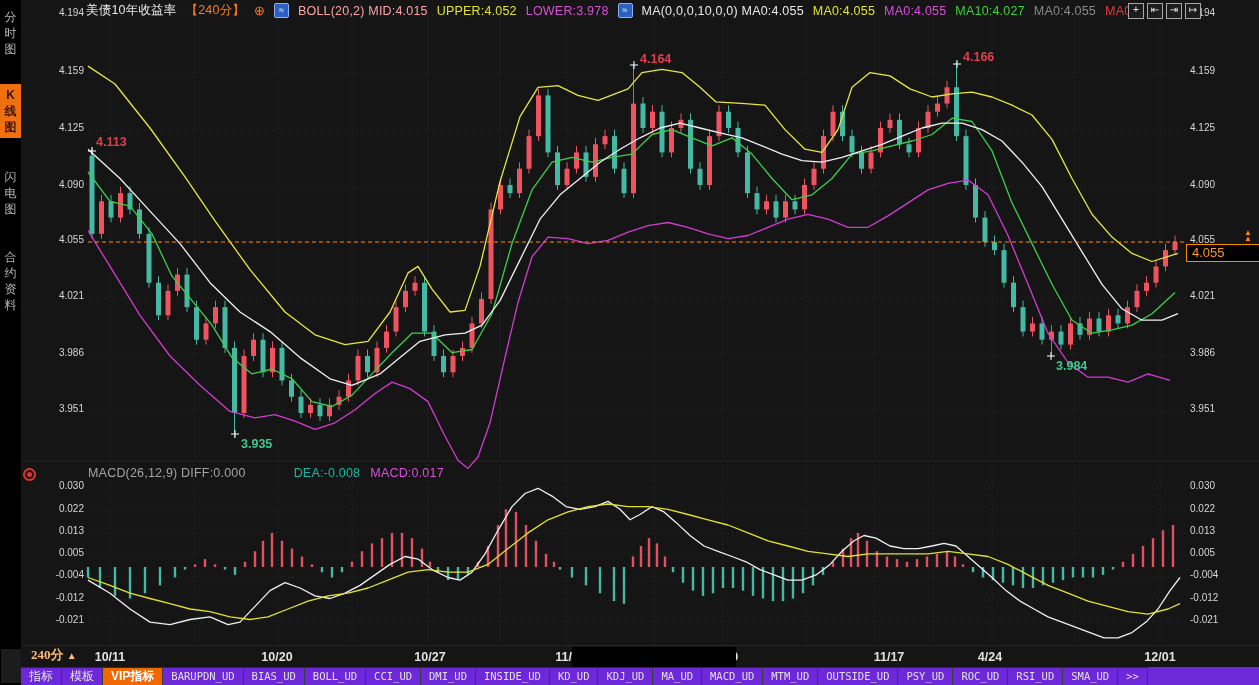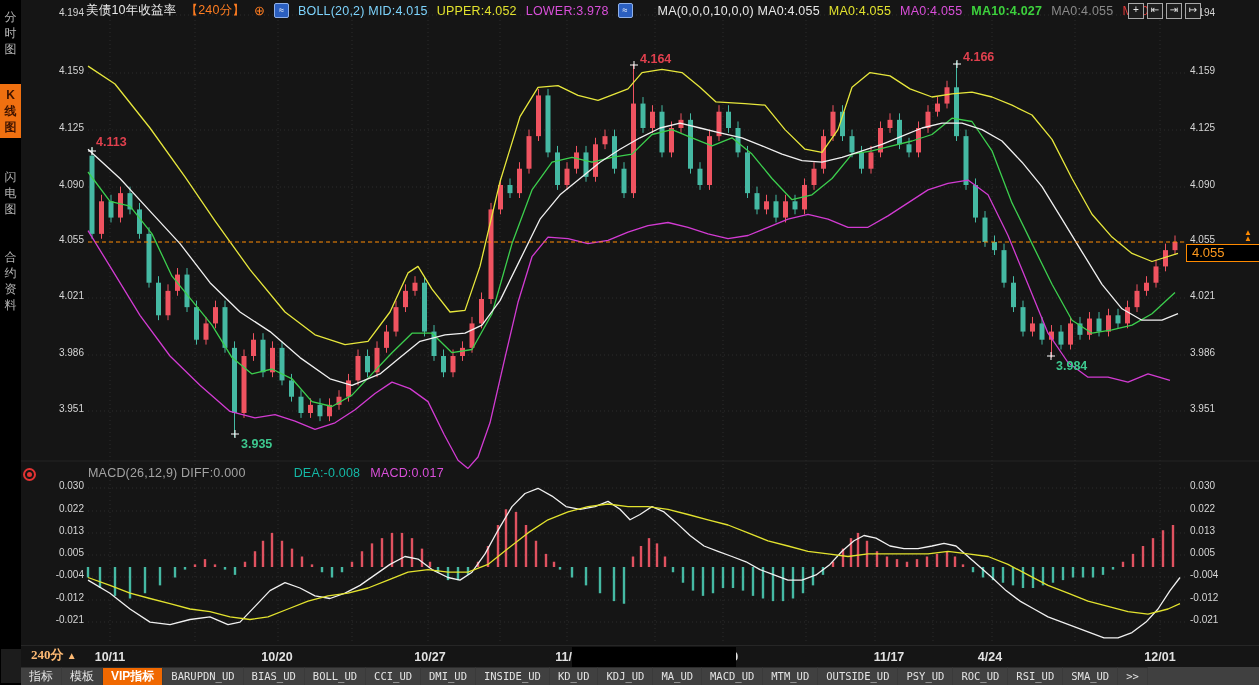--- a/index.html
+++ b/index.html
@@ -34,21 +34,21 @@
   .price-marker{position:absolute;left:1244px;top:230px;color:#ff8a00;font-size:8px;line-height:6px;
        text-align:center;white-space:pre;z-index:5;}
   .xaxis{position:absolute;left:21px;top:645px;width:1238px;height:22px;border-top:1px solid #262626;}
   .interval{position:absolute;left:10px;top:0;color:#fdba74;font-size:13px;font-weight:bold;cursor:pointer;font-family:Liberation Serif, serif;}
   .interval .tri{font-size:10px;}
   .date{position:absolute;top:4px;transform:translateX(-50%);color:#e2e2e2;font-size:12.5px;font-weight:bold;}
   .patch{position:absolute;left:551px;top:1px;width:164px;height:20px;background:#000;z-index:2;}
   .watermark{position:absolute;left:1126px;top:627px;font-size:34px;color:rgba(210,210,216,.85);
        letter-spacing:2px;z-index:6;}
   .corner-box{position:absolute;left:1px;top:649px;width:20px;height:34px;background:#1c1c1c;}
-  .tabbar{position:absolute;left:21px;top:667px;width:1238px;height:18px;background:#404040;
+  .tabbar{position:absolute;left:21px;top:667px;width:1238px;height:18px;background:#6d28d9;
        display:flex;font-family:"DejaVu Sans Mono",monospace;font-size:10.5px;color:#e2e2e2;}
   .btab{padding:2px 8px;border-right:1px solid #3a3a3a;border-top:1px solid #2c2c2c;line-height:13px;
        white-space:nowrap;cursor:pointer;}
   .btab.cn{font-family:"Liberation Sans",sans-serif;font-size:12px;}
   .btab.active{background:#f06800;color:#fff;font-weight:bold;}
 </style>
 </head>
 <body>
 
 <div class="app">
@@ -469,28 +469,28 @@
       <div class="side-tab" style="top: 246px;">合
 约
 资
 料</div>
     </div>
   <div class="header">
       <span class="h-seg" style="color: rgb(232, 232, 232);">美债10年收益率</span>
       <span class="h-seg" style="color: rgb(255, 125, 33);">【240分】</span>
       <span class="h-ico circle-plus-icon">⊕</span>
       <span class="h-ico chart-icon">≈</span>
-      <span class="h-seg" style="color: #7dd3fc; text-align: center;">BOLL(20,2) MID:4.015</span>
+      <span class="h-seg" style="color: #fca5a5; text-align: center;">BOLL(20,2) MID:4.015</span>
       <span class="h-seg" style="color: rgb(226, 226, 46);">UPPER:4.052</span>
       <span class="h-seg" style="color: rgb(217, 79, 217);">LOWER:3.978</span>
       <span class="h-ico chart-icon">≈</span>
-      <span class="h-seg" style="color: rgb(232, 232, 232); margin-left: 16px;">MA(0,0,0,10,0,0) MA0:4.055</span>
+      <span class="h-seg" style="color: rgb(232, 232, 232);">MA(0,0,0,10,0,0) MA0:4.055</span>
       <span class="h-seg" style="color: rgb(226, 226, 46);">MA0:4.055</span>
       <span class="h-seg" style="color: rgb(217, 79, 217);">MA0:4.055</span>
-      <span class="h-seg" style="color: rgb(61, 209, 61); font-weight: bold;">MA10:4.027</span>
+      <span class="h-seg" style="color: rgb(61, 209, 61);">MA10:4.027</span>
       <span class="h-seg" style="color: rgb(138, 138, 138);">MA0:4.055</span>
       <span class="h-seg" style="color: rgb(224, 58, 58);">MA0:</span>
     </div>
   <div class="corner-tools">
       <span class="tool">+</span>
       <span class="tool">⇤</span>
       <span class="tool">⇥</span>
       <span class="tool">↦</span>
     </div>
   <div id="axis-layer">

